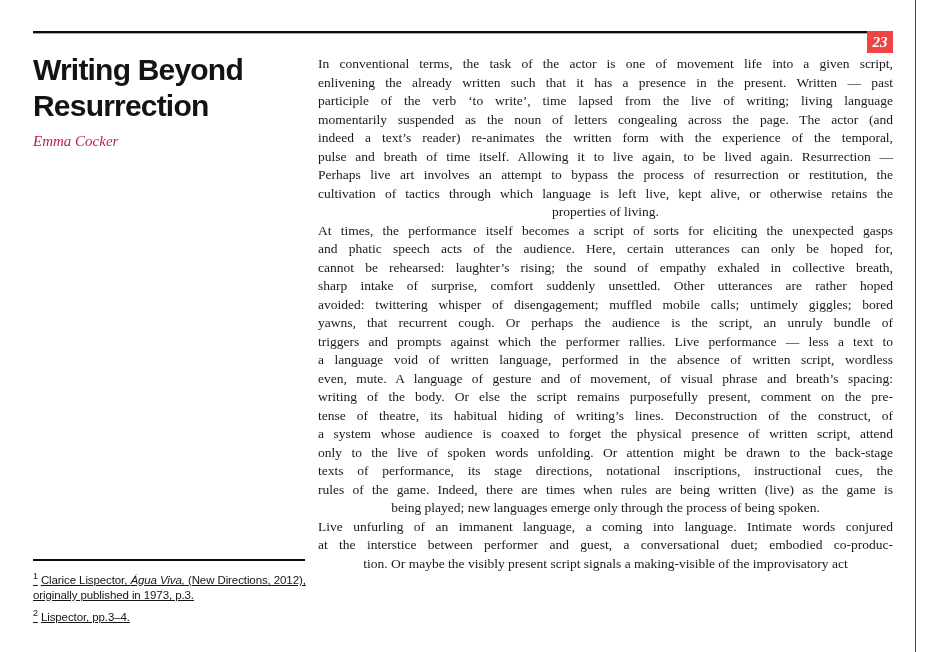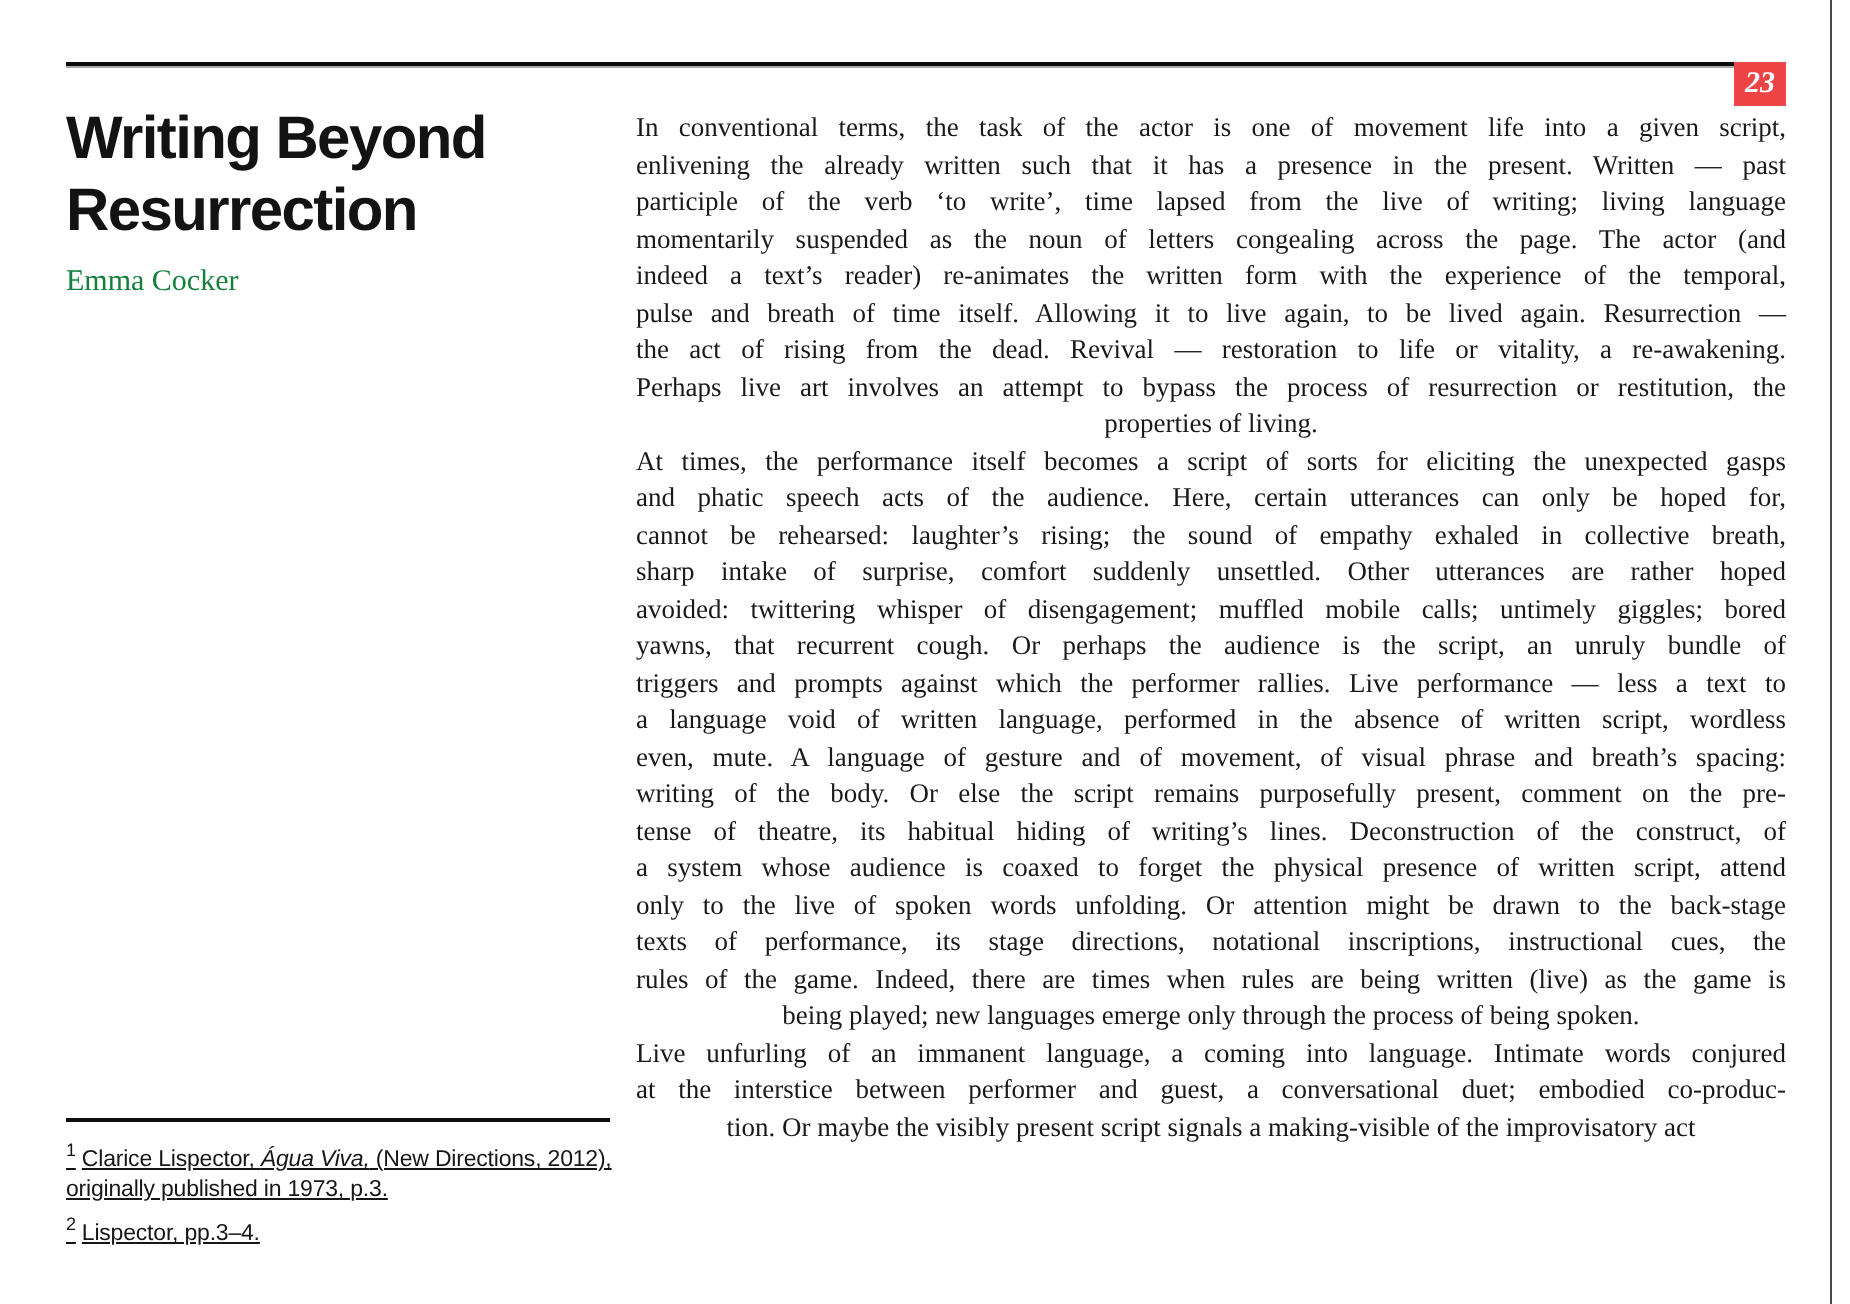--- a/index.html
+++ b/index.html
@@ -42,22 +42,23 @@
     font-family: Liberation Sans, sans-serif;
     font-weight: bold;
     font-size: 30px; line-height: 36px;
     letter-spacing: -0.8px;
     color: #131313;
     width: 280px;
   }
   .author {
     margin-top: 9px;
     font-family: "Liberation Serif", serif;
+    font-style: italic;
     font-size: 15px;
-    color: #15803d;
+    color: #be185d;
   }
 
   
   .footnotes {
     position: absolute; left: 33px; top: 559px; width: 278px;
     font-family: "Liberation Sans", sans-serif;
     font-size: 11.5px; line-height: 15px;
     color: #161616;
     letter-spacing: -0.1px;
     text-decoration: underline;
@@ -96,22 +97,22 @@
   </div>
 
   <div class="body-col">
       <div class="para">
         <div class="line just">In conventional terms, the task of the actor is one of movement life into a given script,</div>
         <div class="line just">enlivening the already written such that it has a presence in the present. Written — past</div>
         <div class="line just">participle of the verb ‘to write’, time lapsed from the live of writing; living language</div>
         <div class="line just">momentarily suspended as the noun of letters congealing across the page. The actor (and</div>
         <div class="line just">indeed a text’s reader) re-animates the written form with the experience of the temporal,</div>
         <div class="line just">pulse and breath of time itself. Allowing it to live again, to be lived again. Resurrection —</div>
-        <div class="line just">the act of rising from the dead. Revival — restoration to life or vitality, a re-awakening.</div>
         <div class="line just">Perhaps live art involves an attempt to bypass the process of resurrection or restitution, the</div>
+        <div class="line just">cultivation of tactics through which language is left live, kept alive, or otherwise retains the</div>
         <div class="line">properties of living.</div>
       </div>
       <div class="para gap">
         <div class="line just">At times, the performance itself becomes a script of sorts for eliciting the unexpected gasps</div>
         <div class="line just">and phatic speech acts of the audience. Here, certain utterances can only be hoped for,</div>
         <div class="line just">cannot be rehearsed: laughter’s rising; the sound of empathy exhaled in collective breath,</div>
         <div class="line just">sharp intake of surprise, comfort suddenly unsettled. Other utterances are rather hoped</div>
         <div class="line just">avoided: twittering whisper of disengagement; muffled mobile calls; untimely giggles; bored</div>
         <div class="line just">yawns, that recurrent cough. Or perhaps the audience is the script, an unruly bundle of</div>
         <div class="line just">triggers and prompts against which the performer rallies. Live performance — less a text to</div>

